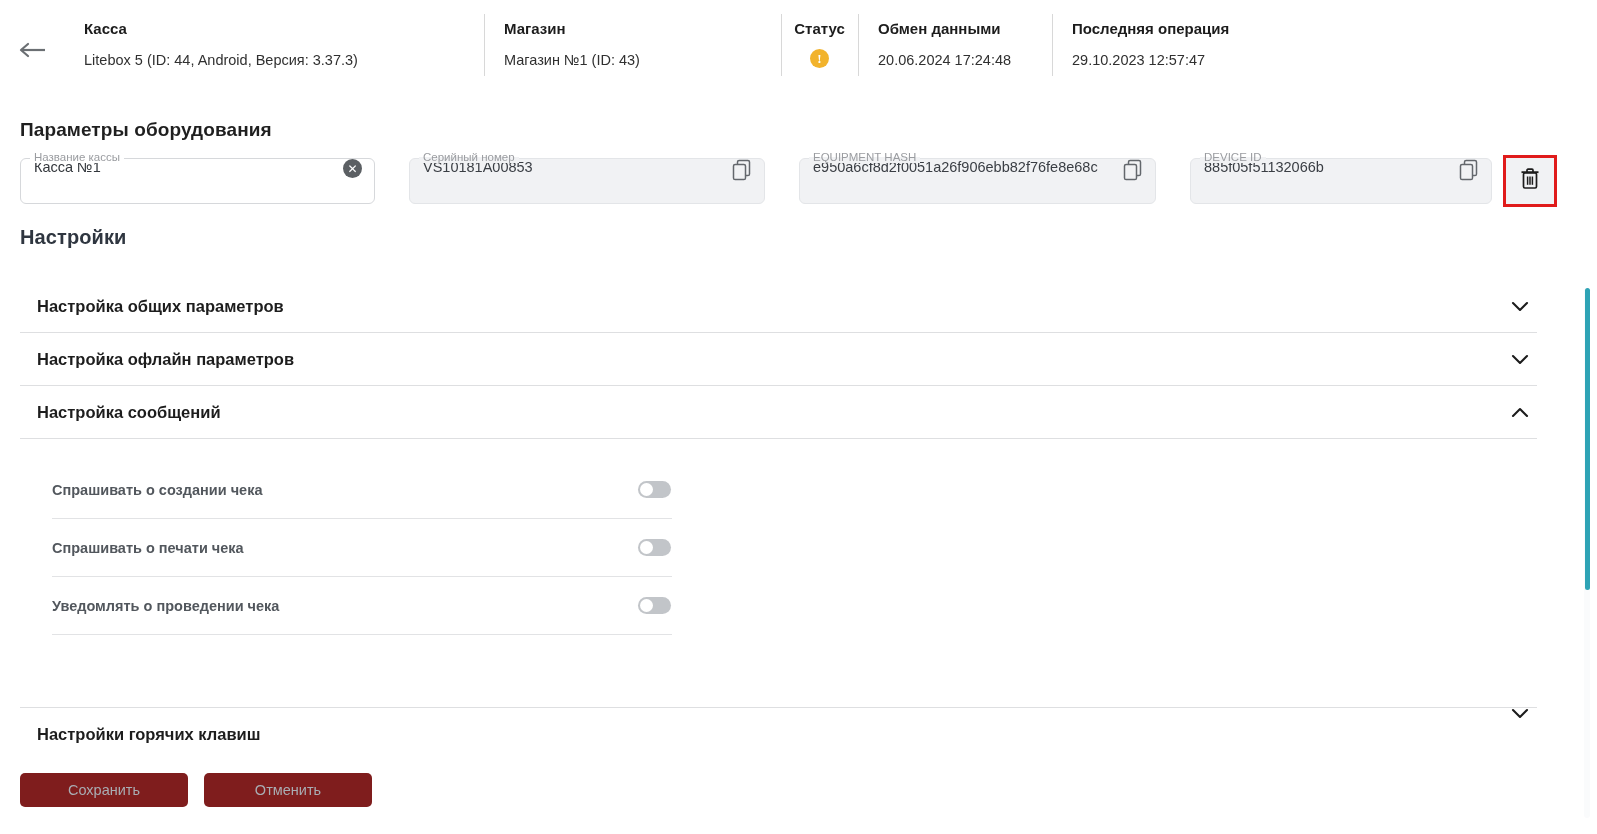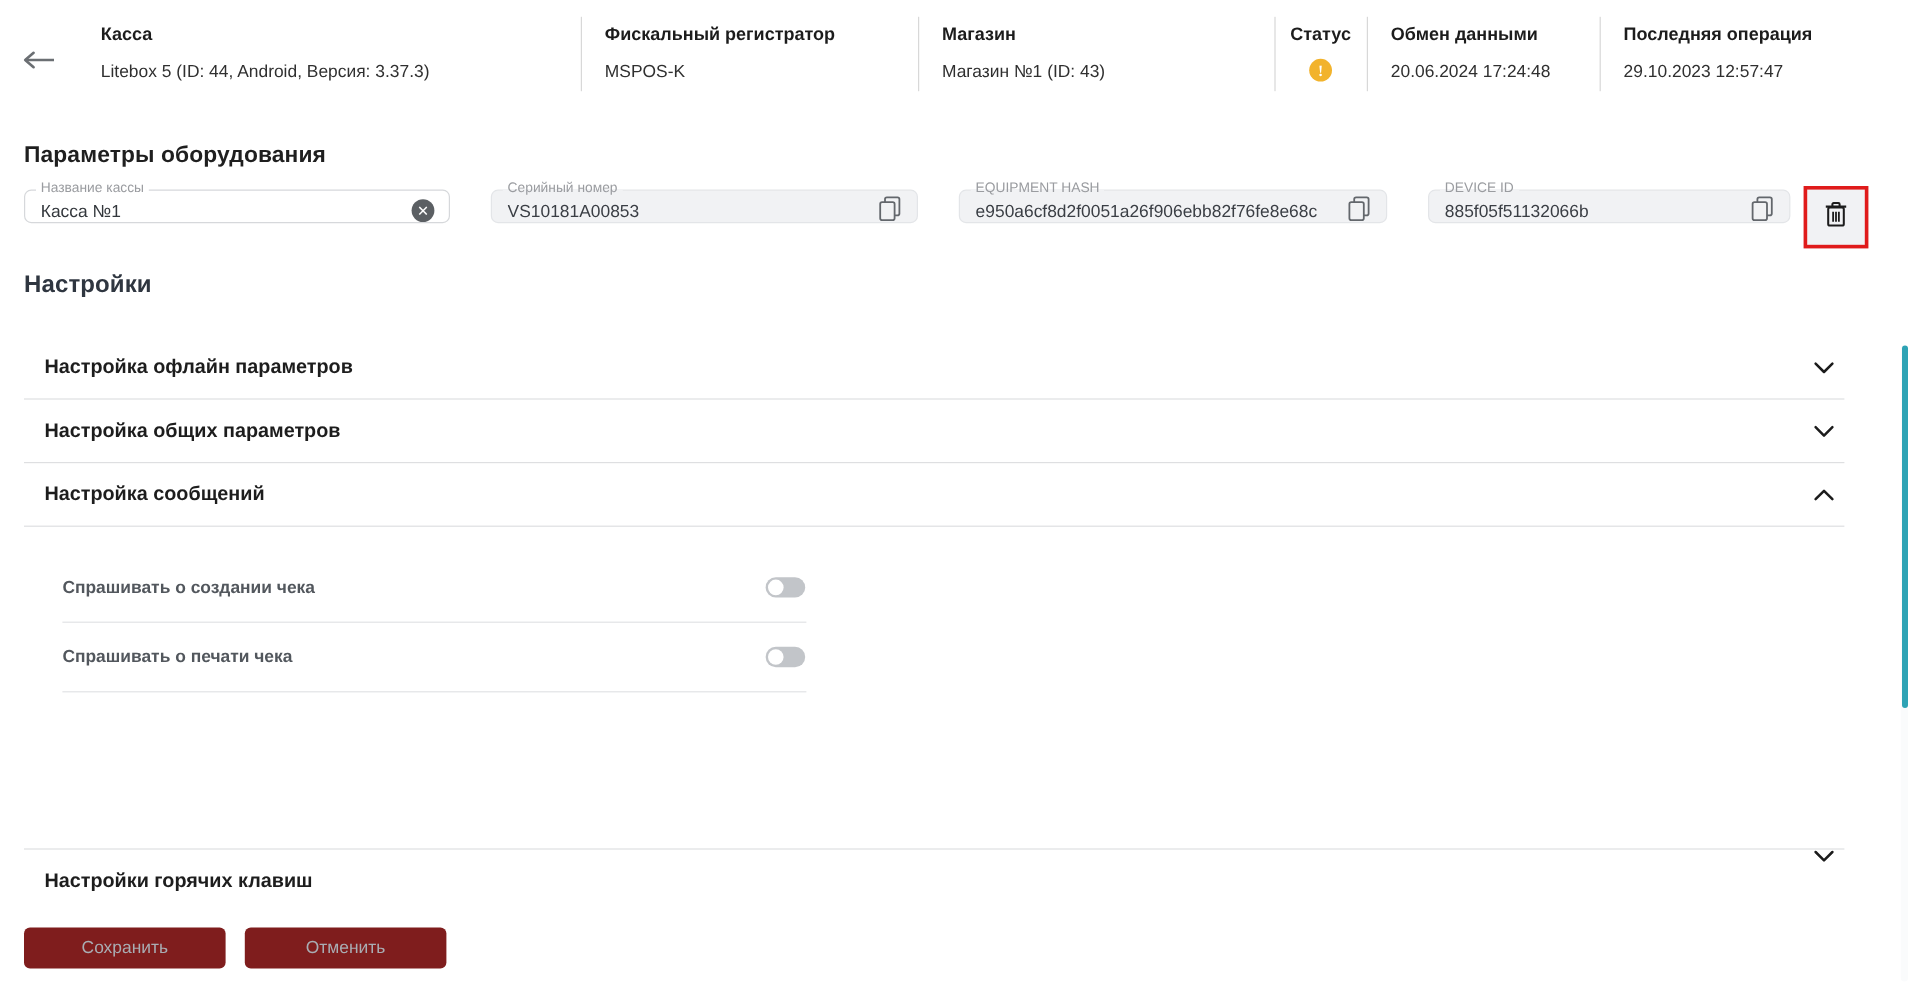--- a/index.html
+++ b/index.html
@@ -76,25 +76,25 @@
   #settings-title { top: 226px; font-size: 20px; color: #2f3640; }
 
   .fields-row {
     position: absolute; left: 20px; top: 158px;
     width: 1560px; height: 48px;
     display: flex; align-items: flex-start;
   }
 
   .field {
     position: relative;
-    height: 28px;
+    height: 46px;
     border: 1px solid #d6d8db;
     border-radius: 6px;
     background: #ffffff;
-    display: flex; align-items: flex-end;
+    display: flex; align-items: flex-start;
     padding: 0 12px 0 13px;
   }
   .field.readonly { background: #f1f2f4; border-color: #e3e5e8; }
   .field-legend {
     position: absolute; top: -8px; left: 9px;
     background: #ffffff; padding: 0 4px;
     font-size: 11.5px; color: #9a9ca0; line-height: 12px;
     white-space: nowrap;
   }
   .field.readonly .field-legend {
@@ -234,24 +234,20 @@
       </span>
     </div>
 
     <div class="hdr-cells">
 
       <div class="hdr-cell c-kassa">
         <div class="hdr-label">Касса</div>
         <div class="hdr-value">Litebox 5 (ID: 44, Android, Версия: 3.37.3)</div>
       </div>
 
-      <div class="hdr-cell c-fr">
-        <div class="hdr-label">Фискальный регистратор</div>
-        <div class="hdr-value">MSPOS-K</div>
-      </div>
 
       <div class="hdr-cell c-shop">
         <div class="hdr-label">Магазин</div>
         <div class="hdr-value">Магазин №1 (ID: 43)</div>
       </div>
 
       <div class="hdr-cell c-status">
         <div class="hdr-label">Статус</div>
         <div class="status-icon-wrap">
           <div class="warn-dot">!</div>
@@ -326,38 +322,38 @@
         <line x1="11" y1="9.5" x2="11" y2="17.8" stroke="#1c1c1c" stroke-width="1.5"></line>
         <line x1="13.4" y1="9.5" x2="13.4" y2="17.8" stroke="#1c1c1c" stroke-width="1.5"></line>
       </svg>
     </span>
   </div>
 
   <div class="sec-title" id="settings-title">Настройки</div>
 
   <div class="accordion">
 
+    <div class="acc-row first">
+      <div class="acc-label">Настройка общих параметров</div>
+      <div class="chev">
+        <svg width="18" height="11" viewBox="0 0 18 11">
+          <polyline points="2,2 9,9 16,2" fill="none" stroke="#1c1c1c" stroke-width="2.1" stroke-linecap="round" stroke-linejoin="round"></polyline>
+        </svg>
+      </div>
+    </div>
+
     <div class="acc-row">
       <div class="acc-label">Настройка офлайн параметров</div>
       <div class="chev">
         <svg width="18" height="11" viewBox="0 0 18 11">
           <polyline points="2,2 9,9 16,2" fill="none" stroke="#1c1c1c" stroke-width="2.1" stroke-linecap="round" stroke-linejoin="round"></polyline>
         </svg>
       </div>
     </div>
 
-    <div class="acc-row first">
-      <div class="acc-label">Настройка общих параметров</div>
-      <div class="chev">
-        <svg width="18" height="11" viewBox="0 0 18 11">
-          <polyline points="2,2 9,9 16,2" fill="none" stroke="#1c1c1c" stroke-width="2.1" stroke-linecap="round" stroke-linejoin="round"></polyline>
-        </svg>
-      </div>
-    </div>
-
     <div class="acc-row">
       <div class="acc-label">Настройка сообщений</div>
       <div class="chev">
         <svg width="18" height="11" viewBox="0 0 18 11">
           <polyline points="2,9 9,2 16,9" fill="none" stroke="#1c1c1c" stroke-width="2.1" stroke-linecap="round" stroke-linejoin="round"></polyline>
         </svg>
       </div>
     </div>
 
     <div class="acc-body">
@@ -370,20 +366,26 @@
       </div>
 
 
       <div class="toggle-row">
         <div class="toggle-label">Спрашивать о печати чека</div>
         <div class="switch">
             <span class="knob"></span>
           </div>
       </div>
 
+      <div class="toggle-row">
+        <div class="toggle-label">Уведомлять о проведении чека</div>
+        <div class="switch">
+            <span class="knob"></span>
+          </div>
+      </div>
 
     </div>
   </div>
 
   <div class="bottom-sep"></div>
   <div class="hotkeys-row">
     <div class="hotkeys-label">Настройки горячих клавиш</div>
     <div class="chev">
       <svg width="18" height="11" viewBox="0 0 18 11">
         <polyline points="2,2 9,9 16,2" fill="none" stroke="#1c1c1c" stroke-width="2.1" stroke-linecap="round" stroke-linejoin="round"></polyline>

